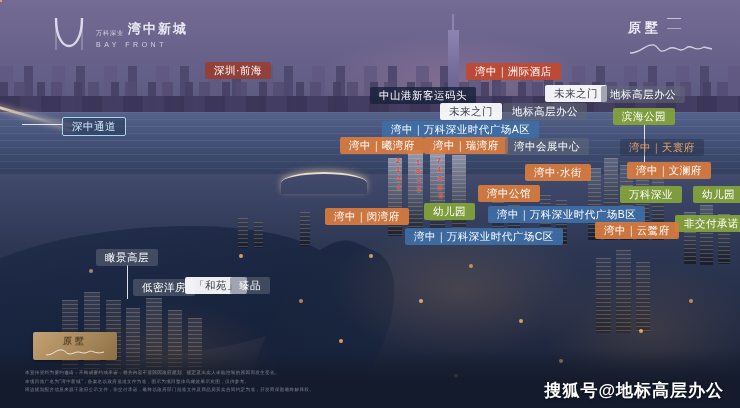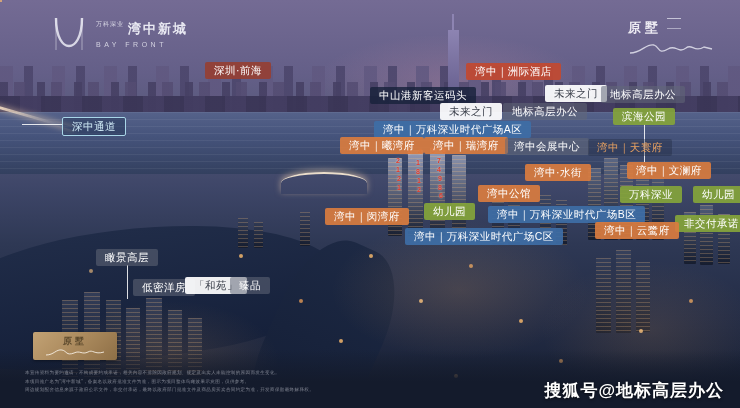--- a/index.html
+++ b/index.html
@@ -48,28 +48,28 @@
     color:#fff;white-space:nowrap;z-index:30;letter-spacing:.5px;}
   .lbl.orange{background:rgba(217,124,63,.92);}
   .lbl.blue{background:rgba(62,110,166,.92);}
   .lbl.green{background:rgba(132,164,59,.92);}
   .lbl.red{background:rgba(192,74,51,.95);}
   .lbl.maroon{background:rgba(148,64,54,.95);}
   .lbl.dark{background:rgba(24,34,60,.82);text-align:right;}
   .lbl.ghost{background:rgba(98,104,120,.55);}
   .lbl.white{background:rgba(255,255,255,.93);color:#3a3f4a;}
   .lbl.outline{background:rgba(24,46,78,.40);border:1px solid #a9d6e8;color:#cfeaf6;}
-  .lbl.orangetext{background:rgba(28,36,58,.35);color:#e8a express;color:#e8a160;}
+  .lbl.orangetext{background:rgba(28,36,58,.35);color:#e8a express;color:#e8a160;margin-left:32px;}
   .leader{position:absolute;background:rgba(255,255,255,.85);z-index:29;}
   .twn{position:absolute;z-index:28;font-size:7px;font-weight:bold;color:#e03a2a;
     text-shadow:0 0 2px rgba(255,255,255,.65);line-height:1;}
   
   .logo-left{position:absolute;left:52px;top:16px;display:flex;align-items:flex-start;z-index:40;color:#e9e9f2;}
   .logo-left .txt{margin-left:10px;margin-top:4px;}
-  .logo-left .row1{display:flex;align-items:flex-start;}
+  .logo-left .row1{display:flex;align-items:flex-end;}
   .logo-left .sub{font-size:6px;letter-spacing:1px;opacity:.85;margin-right:4px;}
   .logo-left .name{font-size:13px;font-weight:bold;letter-spacing:2px;}
   .logo-left .en{font-size:7px;letter-spacing:3.5px;opacity:.8;margin-top:3px;}
   .logo-right{position:absolute;right:22px;top:18px;z-index:40;color:#eceaf2;text-align:left;width:90px;}
   .logo-right .name{font-size:13px;font-weight:bold;letter-spacing:4px;}
   .logo-right .tag{display:inline-block;vertical-align:top;margin-left:5px;width:14px;height:9px;
     border-top:1px solid rgba(235,235,245,.7);border-bottom:1px solid rgba(235,235,245,.5);}
   .badge{position:absolute;left:33px;top:332px;width:84px;height:28px;border-radius:2px;z-index:40;
     background:linear-gradient(135deg,#c2a274 0%,#a8875b 55%,#8d6f46 100%);
     box-shadow:0 1px 3px rgba(0,0,0,.4);text-align:center;}
@@ -157,21 +157,21 @@
       <div class="lbl dark" style="left: 370px; top: 87px;">中山港新客运码头</div>
       <div class="lbl red" style="left: 466px; top: 63px;">湾中｜洲际酒店</div>
       <div class="lbl white" style="left: 545px; top: 85px;">未来之门</div>
       <div class="lbl ghost" style="left: 601px; top: 86px;">地标高层办公</div>
       <div class="lbl white" style="left: 440px; top: 103px;">未来之门</div>
       <div class="lbl ghost" style="left: 503px; top: 103px;">地标高层办公</div>
       <div class="lbl outline" style="left: 62px; top: 117px;">深中通道</div>
       <div class="leader" style="left: 22px; top: 124px; width: 40px; height: 1px;"></div>
       <div class="lbl green" style="left: 613px; top: 108px;">滨海公园</div>
       <div class="leader" style="left: 644px; top: 124px; width: 1px; height: 38px;"></div>
-      <div class="lbl blue" style="left: 374px; top: 121px; text-align: right;">湾中｜万科深业时代广场A区</div>
+      <div class="lbl blue" style="left: 382px; top: 121px; text-align: right;">湾中｜万科深业时代广场A区</div>
       <div class="lbl orange" style="left: 340px; top: 137px;">湾中｜曦湾府</div>
       <div class="lbl orange" style="left: 424px; top: 137px;">湾中｜瑞湾府</div>
       <div class="lbl ghost" style="left: 505px; top: 138px;">湾中会展中心</div>
       <div class="lbl orangetext" style="left: 588px; top: 139px;">湾中｜天寰府</div>
       <div class="lbl orange" style="left: 525px; top: 164px;">湾中·水街</div>
       <div class="lbl orange" style="left: 627px; top: 162px;">湾中｜文澜府</div>
       <div class="lbl orange" style="left: 478px; top: 185px;">湾中公馆</div>
       <div class="lbl green" style="left: 620px; top: 186px;">万科深业</div>
       <div class="lbl green" style="left: 693px; top: 186px;">幼儿园</div>
       <div class="lbl green" style="left: 424px; top: 203px;">幼儿园</div>

